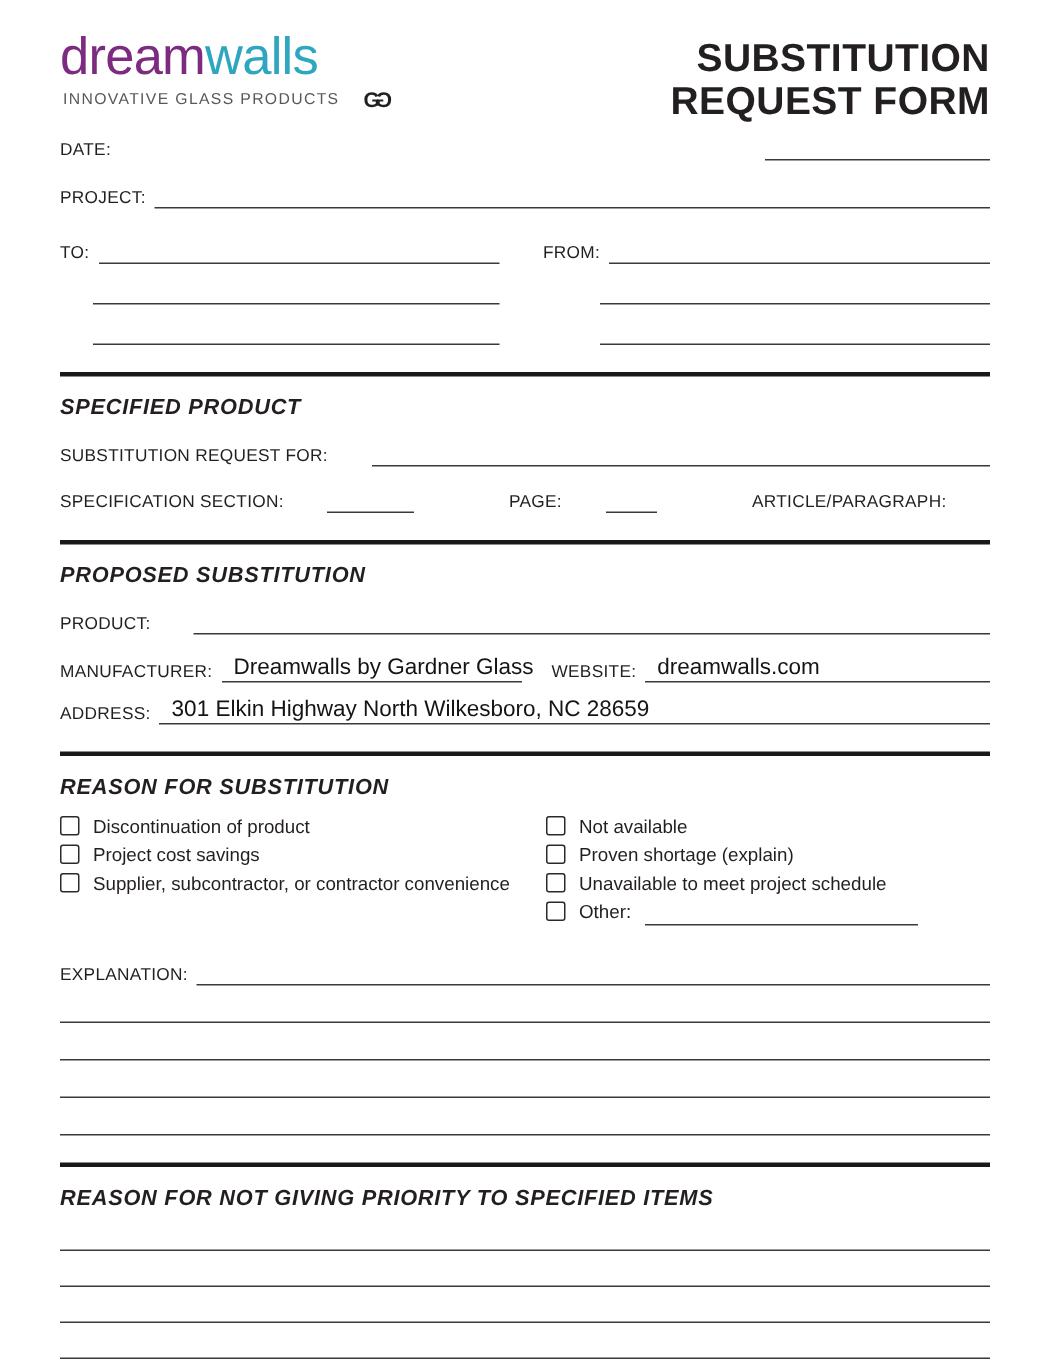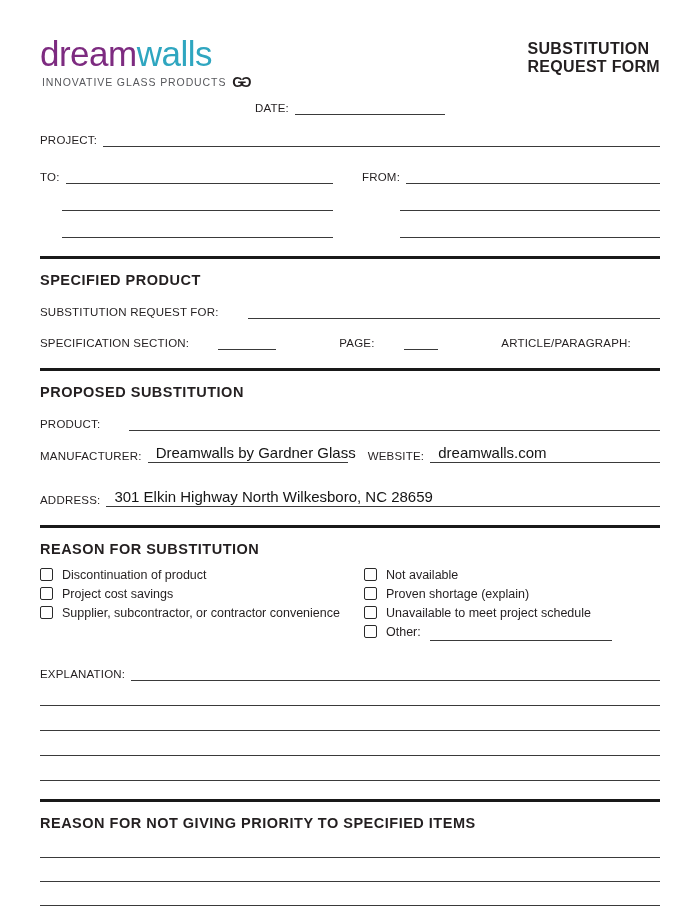--- a/index.html
+++ b/index.html
@@ -1,59 +1,59 @@
 <!DOCTYPE html>
 <html><head>
 <meta charset="utf-8">
 <style>
   html,body{margin:0;padding:0;background:#ffffff;}
   .page{
     width:700px;height:906px;box-sizing:border-box;
-    padding:36px 40px 0 40px;overflow:hidden;position:relative;
+    padding:20px 40px 0 40px;overflow:hidden;position:relative;
     font-family:"Liberation Sans",sans-serif;color:#231f20;background:#ffffff;
   }
   
   .header{display:flex;justify-content:space-between;align-items:flex-start;}
   .logo{line-height:1;}
   .brand{font-size:35px;font-weight:400;letter-spacing:-0.5px;line-height:1;}
   .brand-dream{color:#7d2b80;}
   .brand-walls{color:#2fa6c0;}
-  .logo-sub{display:flex;align-items:center;gap:6px;margin-top:4px;margin-left:2px;}
+  .logo-sub{display:flex;align-items:center;gap:16px;margin-top:4px;margin-left:2px;}
   .tagline{font-size:10.5px;letter-spacing:0.9px;color:#57585c;}
   .gg-mark{font-size:14px;font-weight:700;color:#231f20;letter-spacing:-1.5px;line-height:1;}
   .gg-flip{display:inline-block;transform:scaleX(-1);}
-  .form-title{font-weight:700;font-size:16px;line-height:1.1;letter-spacing:0.3px;margin-top:4px;}
-  .date-row{display:flex;justify-content:center;align-items:flex-end;margin-top:8px;height:18px;}
+  .form-title{text-align:right;font-weight:700;font-size:26px;line-height:1.1;letter-spacing:0.3px;margin-top:4px;}
+  .date-row{display:flex;justify-content:space-between;align-items:flex-end;margin-top:8px;height:18px;}
   
   .flabel{font-size:11.5px;white-space:nowrap;padding-bottom:1px;letter-spacing:0.2px;}
   .line{border-bottom:1.3px solid #3a3a3a;}
   .fill{flex:1 1 auto;}
   .field-row{display:flex;align-items:flex-end;gap:6px;}
   
   .project-row{margin-top:16px;height:16px;}
   .tf-grid{display:flex;margin-top:10px;}
   .tf-col-left{width:293px;}
   .tf-gap{width:29px;}
   .tf-col-right{flex:1;}
   .tf-row{display:flex;align-items:flex-end;height:27px;gap:6px;}
   .tf-indent-l{margin-left:22px;}
   .tf-indent-r{margin-left:38px;}
   
   .rule{height:3px;background:#191919;margin-top:18px;}
-  .heading{font-size:14.5px;font-weight:700;letter-spacing:0.5px;margin-top:13px;}
+  .heading{font-size:14.5px;font-weight:700;letter-spacing:0.5px;margin-top:13px;font-style:italic;}
   .sec-row{margin-top:15px;height:16px;gap:29px;}
   .w92{width:92px;}
   .w55{width:55px;}
   .gap14{width:8px;}
   
   .value-line{display:flex;align-items:center;}
   .value-text{font-size:15px;color:#141414;padding:0 4px 1px 8px;white-space:nowrap;line-height:1.1;}
   .man-line{width:200px;}
   .row-man{margin-top:12px;height:20px;}
-  .row-addr{margin-top:24px;height:20px;}
+  .row-addr{margin-top:8px;height:20px;}
   
   .check-grid{display:flex;margin-top:11px;}
   .check-col-left{width:324px;}
   .check-col-right{flex:1;}
   .check-row{display:flex;align-items:flex-start;gap:9px;height:19px;}
   .checkbox{width:11px;height:11px;border:1.5px solid #2a2a2a;border-radius:2px;flex:0 0 auto;background:#fff;}
   .check-label{font-size:12.5px;white-space:nowrap;}
   .other-line{width:182px;align-self:flex-end;margin-bottom:3px;}
   
   .exp-row{margin-top:21px;height:16px;}

